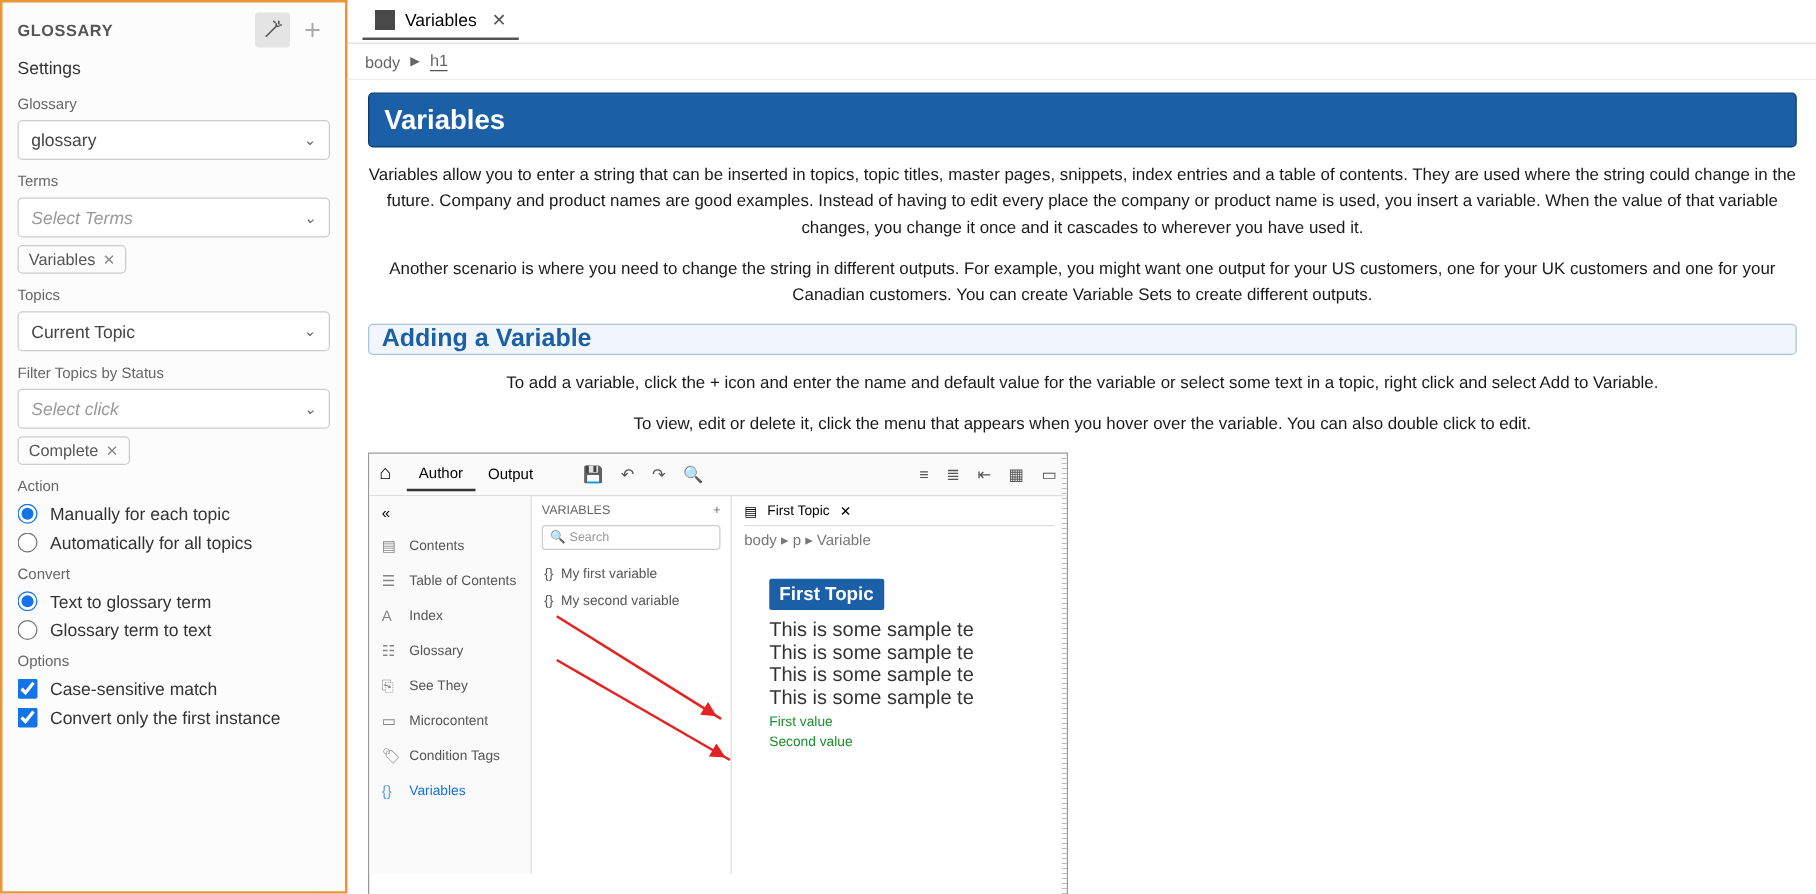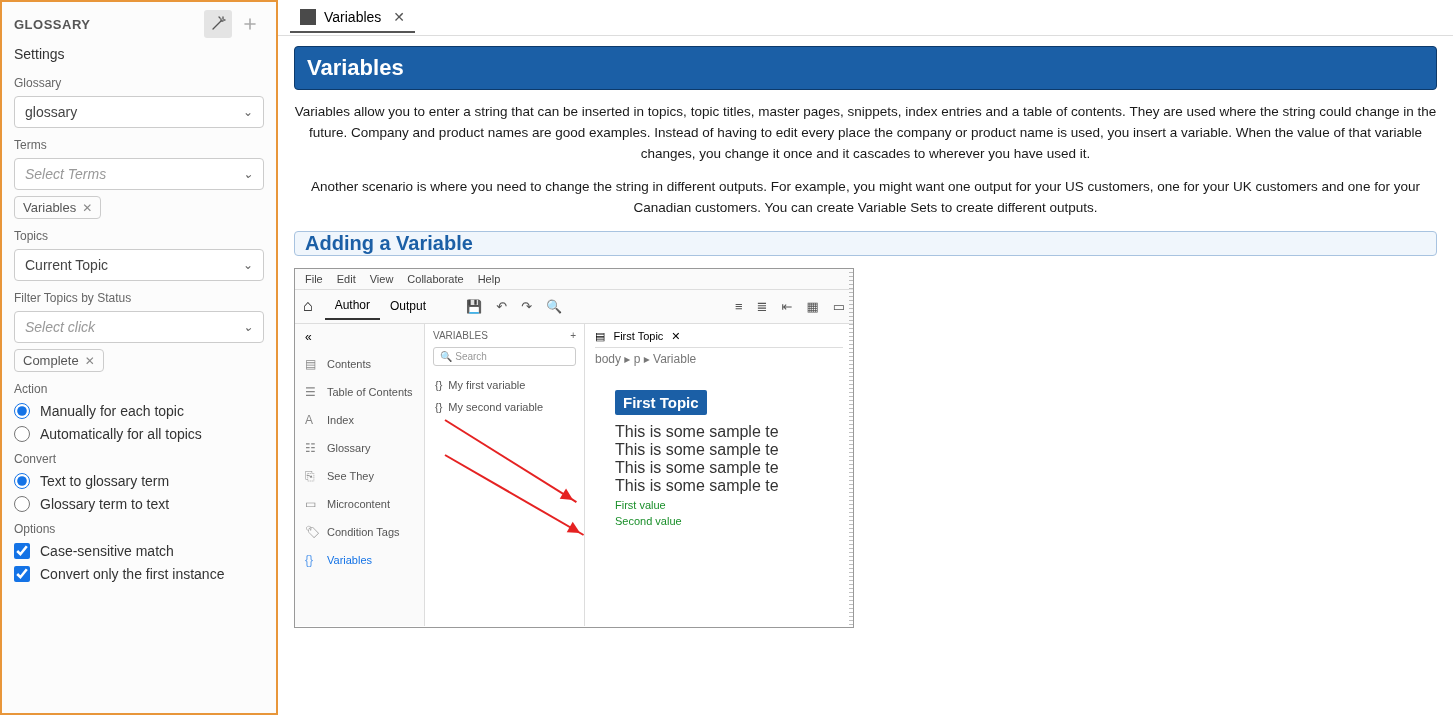--- a/index.html
+++ b/index.html
@@ -152,34 +152,34 @@
 </div>
 
 <div class="main">
   <div class="tabbar">
     <div class="tab">
       <span class="tab-icon"></span>
       <span>Variables</span>
       <span class="tab-x">✕</span>
     </div>
   </div>
+  <div class="breadcrumb">
+    <span class="bc-item">body</span>
+    <span class="bc-sep">▶</span>
+    <span class="bc-item last">h1</span>
+  </div>
   <div class="content">
     <div class="h1-box">Variables</div>
     <p class="para">Variables allow you to enter a string that can be inserted in topics, topic titles, master pages, snippets, index entries and a table of contents. They are used where the string could change in the future. Company and product names are good examples. Instead of having to edit every place the company or product name is used, you insert a variable. When the value of that variable changes, you change it once and it cascades to wherever you have used it.</p>
     <p class="para">Another scenario is where you need to change the string in different outputs. For example, you might want one output for your US customers, one for your UK customers and one for your Canadian customers. You can create Variable Sets to create different outputs.</p>
     <div class="h2-box">Adding a Variable</div>
+    <p class="para">To add a variable, click the + icon and enter the name and default value for the variable or select some text in a topic, right click and select Add to Variable.</p>
+    <p class="para">To view, edit or delete it, click the menu that appears when you hover over the variable. You can also double click to edit.</p>
 
     <div class="mock">
-      <div class="mock-menubar">
-        <span>File</span>
-        <span>Edit</span>
-        <span>View</span>
-        <span>Collaborate</span>
-        <span>Help</span>
-      </div>
       <div class="mock-toolbar">
         <span class="mock-home">⌂</span>
         <span class="mock-tab active">Author</span>
         <span class="mock-tab">Output</span>
         <div class="mock-ticons">
           <span>💾</span>
           <span>↶</span>
           <span>↷</span>
           <span>🔍</span>
         </div>

